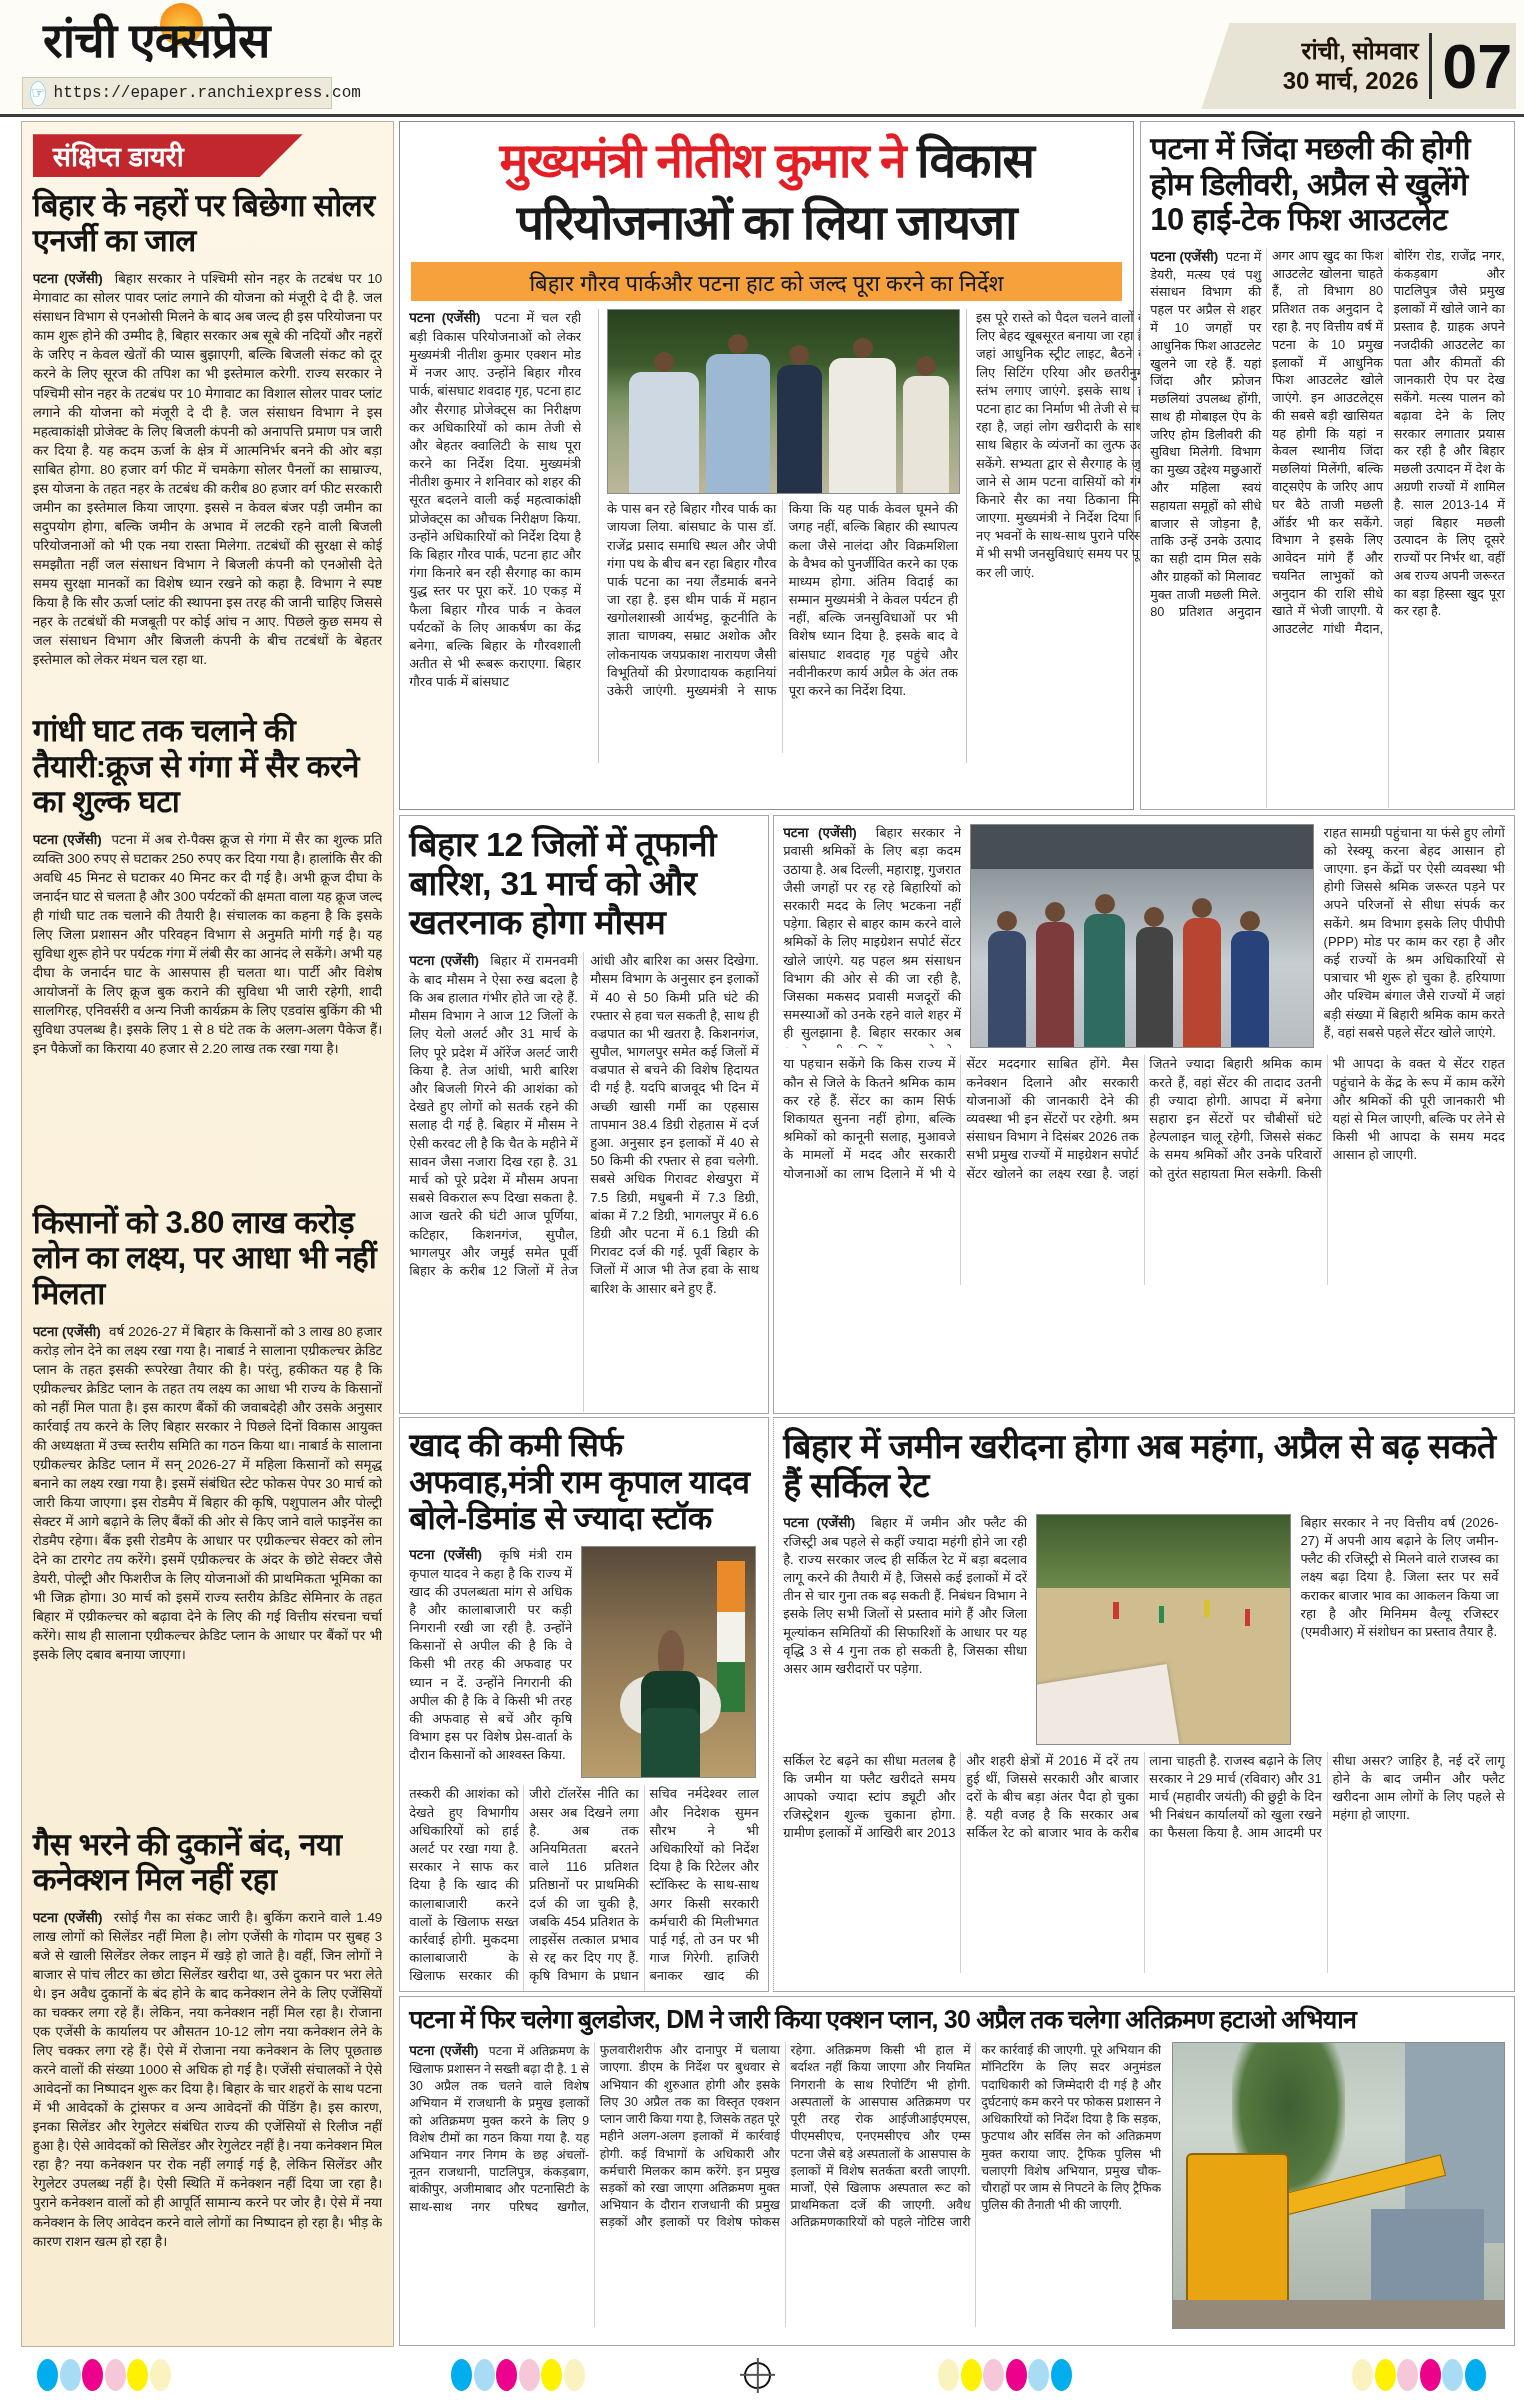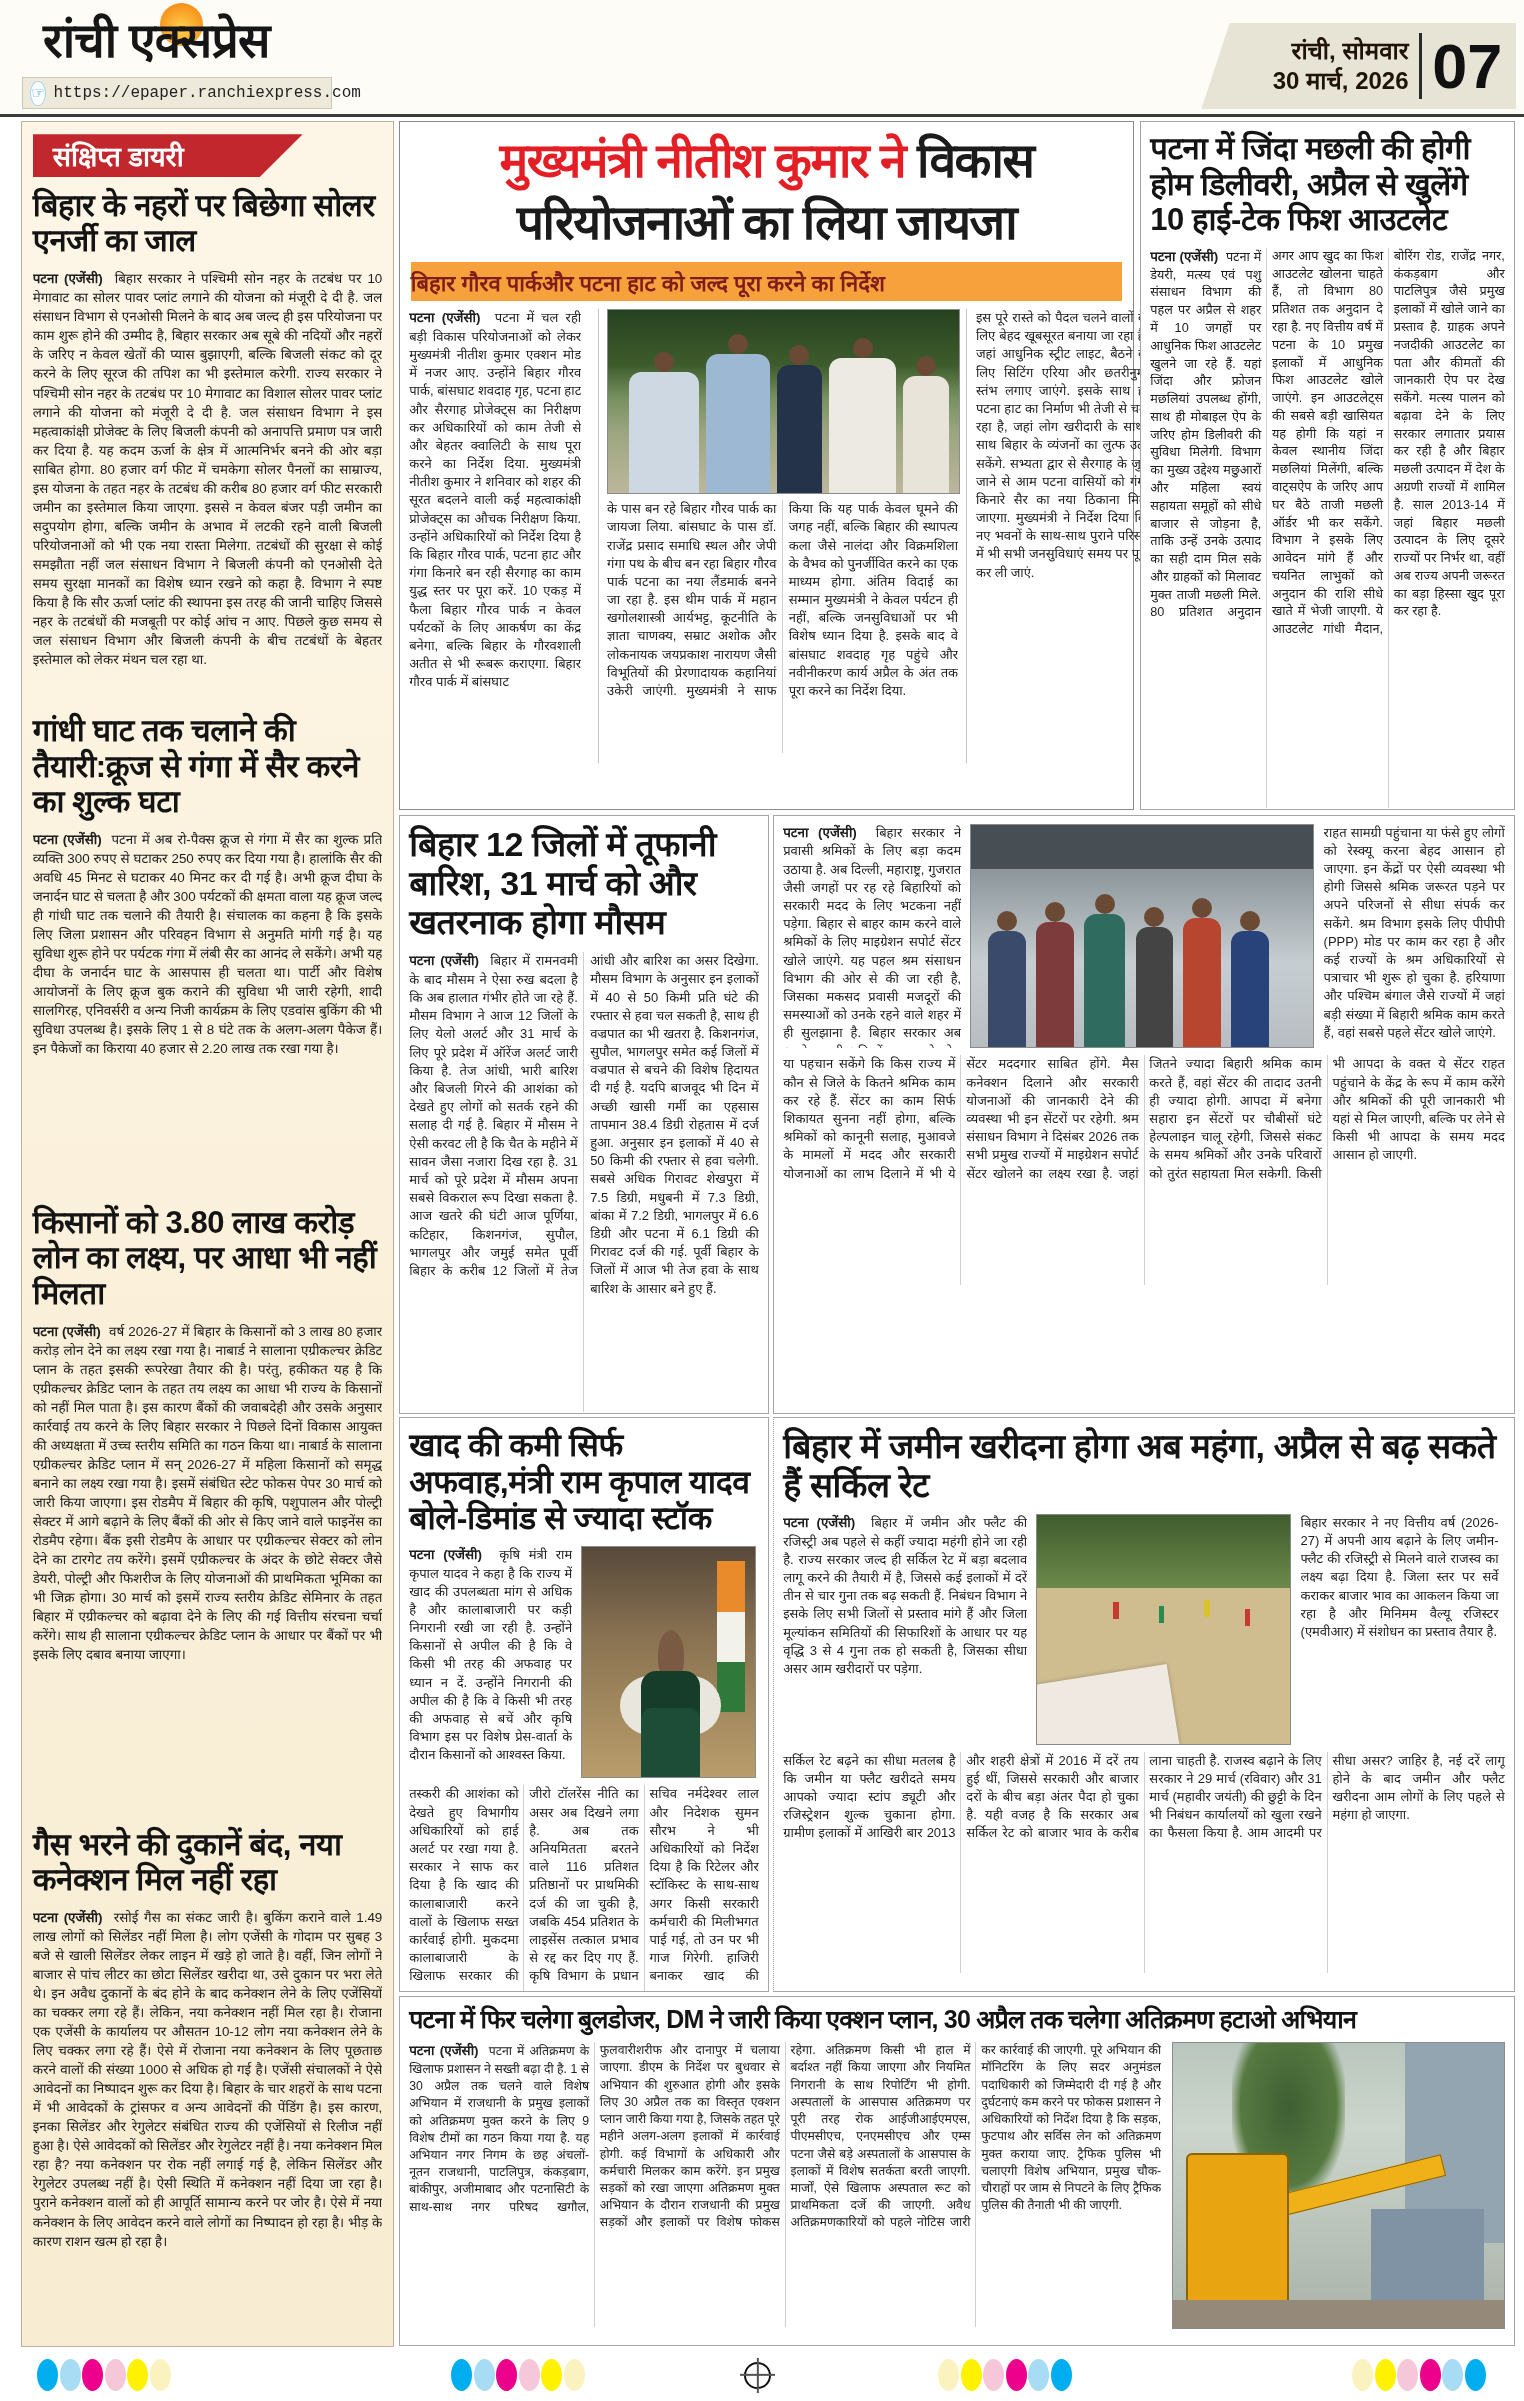--- a/index.html
+++ b/index.html
@@ -16,21 +16,21 @@
             display:flex;align-items:center;justify-content:center;font-size:15.3px;}
   .url-text{font-family:"Liberation Mono","DejaVu Sans Mono",monospace;font-size:16px;color:#222;}
   .section-wrap{position:absolute;left:537px;top:23px;width:491px;height:83px;display:flex;align-items:center;justify-content:center;gap:20px;}
   .bracket{width:15.3px;height:74px;border:7px solid #b3b3b3;}
   .bracket.l{border-right:none;}
   .bracket.r{border-left:none;}
   .section-title{font-size:44px;font-weight:800;letter-spacing:-0.8px;white-space:nowrap;}
   .section-title .hl{color:#2aace2;}
   .datebox{position:absolute;right:7.7px;top:23px;width:315px;height:86px;background:#e8e4d5;
            clip-path:polygon(9% 0,100% 0,100% 100%,0 100%);display:flex;align-items:center;justify-content:flex-end;
-           padding-right:14px;box-sizing:border-box;gap:10.7px;}
+           padding-right:4px;box-sizing:border-box;gap:10.7px;}
   .dateline{ text-align:right;font-weight:800;font-size:24px;line-height:1.25;color:#201309;}
   .datebox .vline{width:2.3px;height:66px;background:#2a2a2a;}
   .pageno{font-size:63px;font-weight:800;color:#111;line-height:1;}
   .mast-rule{position:absolute;left:0;top:114px;width:1524px;height:3.1px;background:#3c3c3c;}
   
   .blk{position:absolute;background:#fff;box-sizing:border-box;}
   .bordered{border:0.8px solid #a5a5a5;}
   .headline{font-weight:800;color:#141414;letter-spacing:-0.4px;line-height:1.14;}
   .body-txt{font-size:13px;line-height:1.4;text-align:justify;color:#1d1d1d;overflow:hidden;}
   .body-txt b{font-size:13.4px;}
@@ -42,22 +42,22 @@
          background:linear-gradient(180deg,#fdf6e7 0%,#faf0da 55%,#f8ecd2 100%);padding:9.2px 10.7px;}
   .diary-banner{width:270px;height:43px;background:#c2272d;color:#fff;font-size:27px;font-weight:800;
                 display:flex;align-items:center;padding-left:20px;box-sizing:border-box;
                 clip-path:polygon(0 0,100% 0,84% 100%,0 100%);margin:3.1px 0 10.7px 0;}
   .diary h2{font-size:31px;margin:7.7px 0 10.7px 0;}
   .diary .body-txt{font-size:13.4px;line-height:1.42;}
   
   .main-story{left:399px;top:121px;width:735px;height:689px;border:1.5px solid #8a8a8a;padding:7.7px 9.2px;}
   .main-hl{ text-align:center;font-size:48px;font-weight:800;line-height:1.3;letter-spacing:-1.5px;}
   .main-hl .red{color:#e31e24;}
-  .subhead-band{margin:7.7px 1.5px;background:#f6a13b;color:#7f1d1d;font-weight:700;font-size:22px;
-                padding:4.6px 0;}
+  .subhead-band{margin:7.7px 1.5px;background:#f6a13b;color:#0f172a;font-weight:400;font-size:22px;
+                text-align:center;padding:4.6px 0;}
   .main-body{display:flex;gap:9.2px;height:454px;margin-top:4.6px;}
   .main-col{width:172px;flex:0 0 auto;}
   .main-mid{width:351px;flex:0 0 auto;border-left:0.8px solid #c4c4c4;border-right:0.8px solid #c4c4c4;padding:0 7.7px;margin-left:8px;}
   
   .photo{position:relative;overflow:hidden;border:0.8px solid #8b8b8b;}
   .fig{position:absolute;bottom:0;border-radius:12.3px 12.3px 0 0;}
   .fig .head{position:absolute;top:-20px;left:50%;transform:translateX(-50%);width:20px;height:20px;border-radius:50%;background:#6b4a35;}
   .ph-cm{width:100%;height:183px;background:linear-gradient(180deg,#27411f 0%,#3d5c2c 30%,#77905f 48%,#9aa57f 66%,#bdb79c 100%);}
   .ph-mig{width:100%;height:100%;background:linear-gradient(180deg,#747c82 0%,#9aa3a8 30%,#c7ced1 62%,#b7bdc0 100%);}
   .ph-mig .beam{position:absolute;left:0;top:0;width:100%;height:20%;background:#474f55;}

